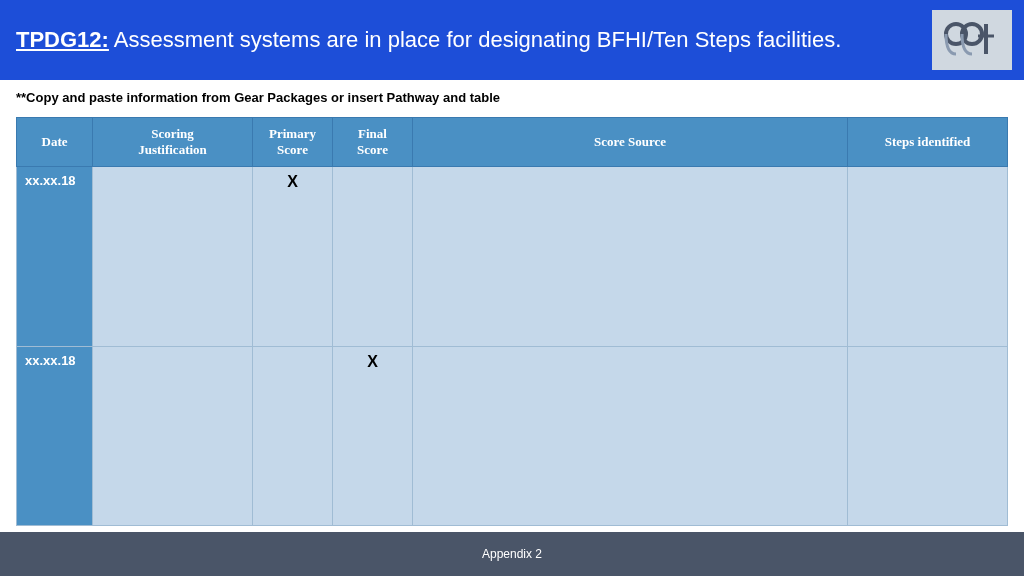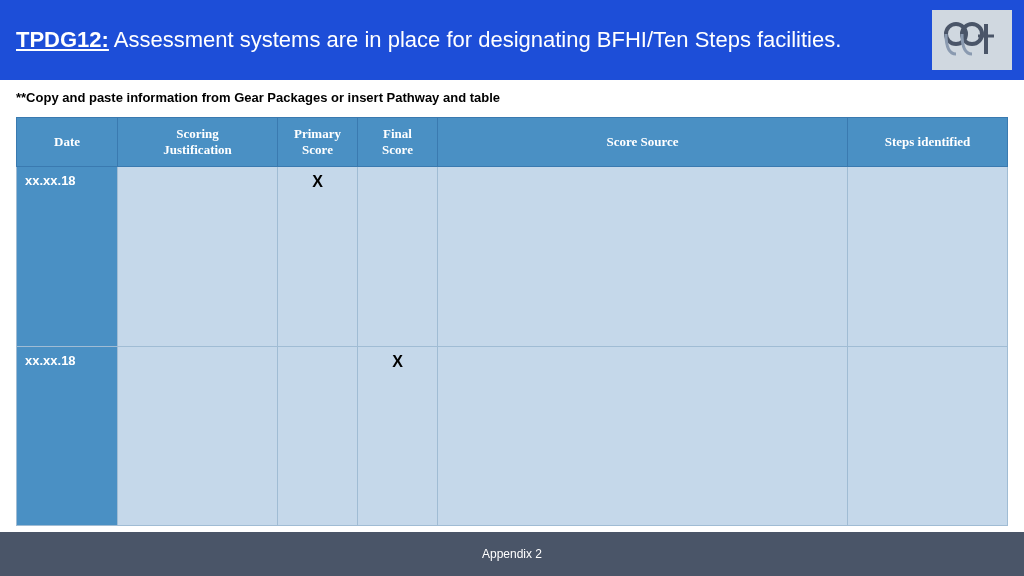--- a/index.html
+++ b/index.html
@@ -106,21 +106,21 @@
 
     .data-table tbody td {
       border: 1px solid #a0bcd4;
       padding: 6px 8px;
       vertical-align: top;
       font-size: 13px;
       color: #000000;
     }
 
     .col-date {
-      width: 101px;
+      width: 76px;
       background: #4a90c4 !important;
       color: #ffffff !important;
       font-weight: bold;
       vertical-align: top;
       font-size: 14px;
     }
 
     .col-scoring {
       width: 160px;
     }

